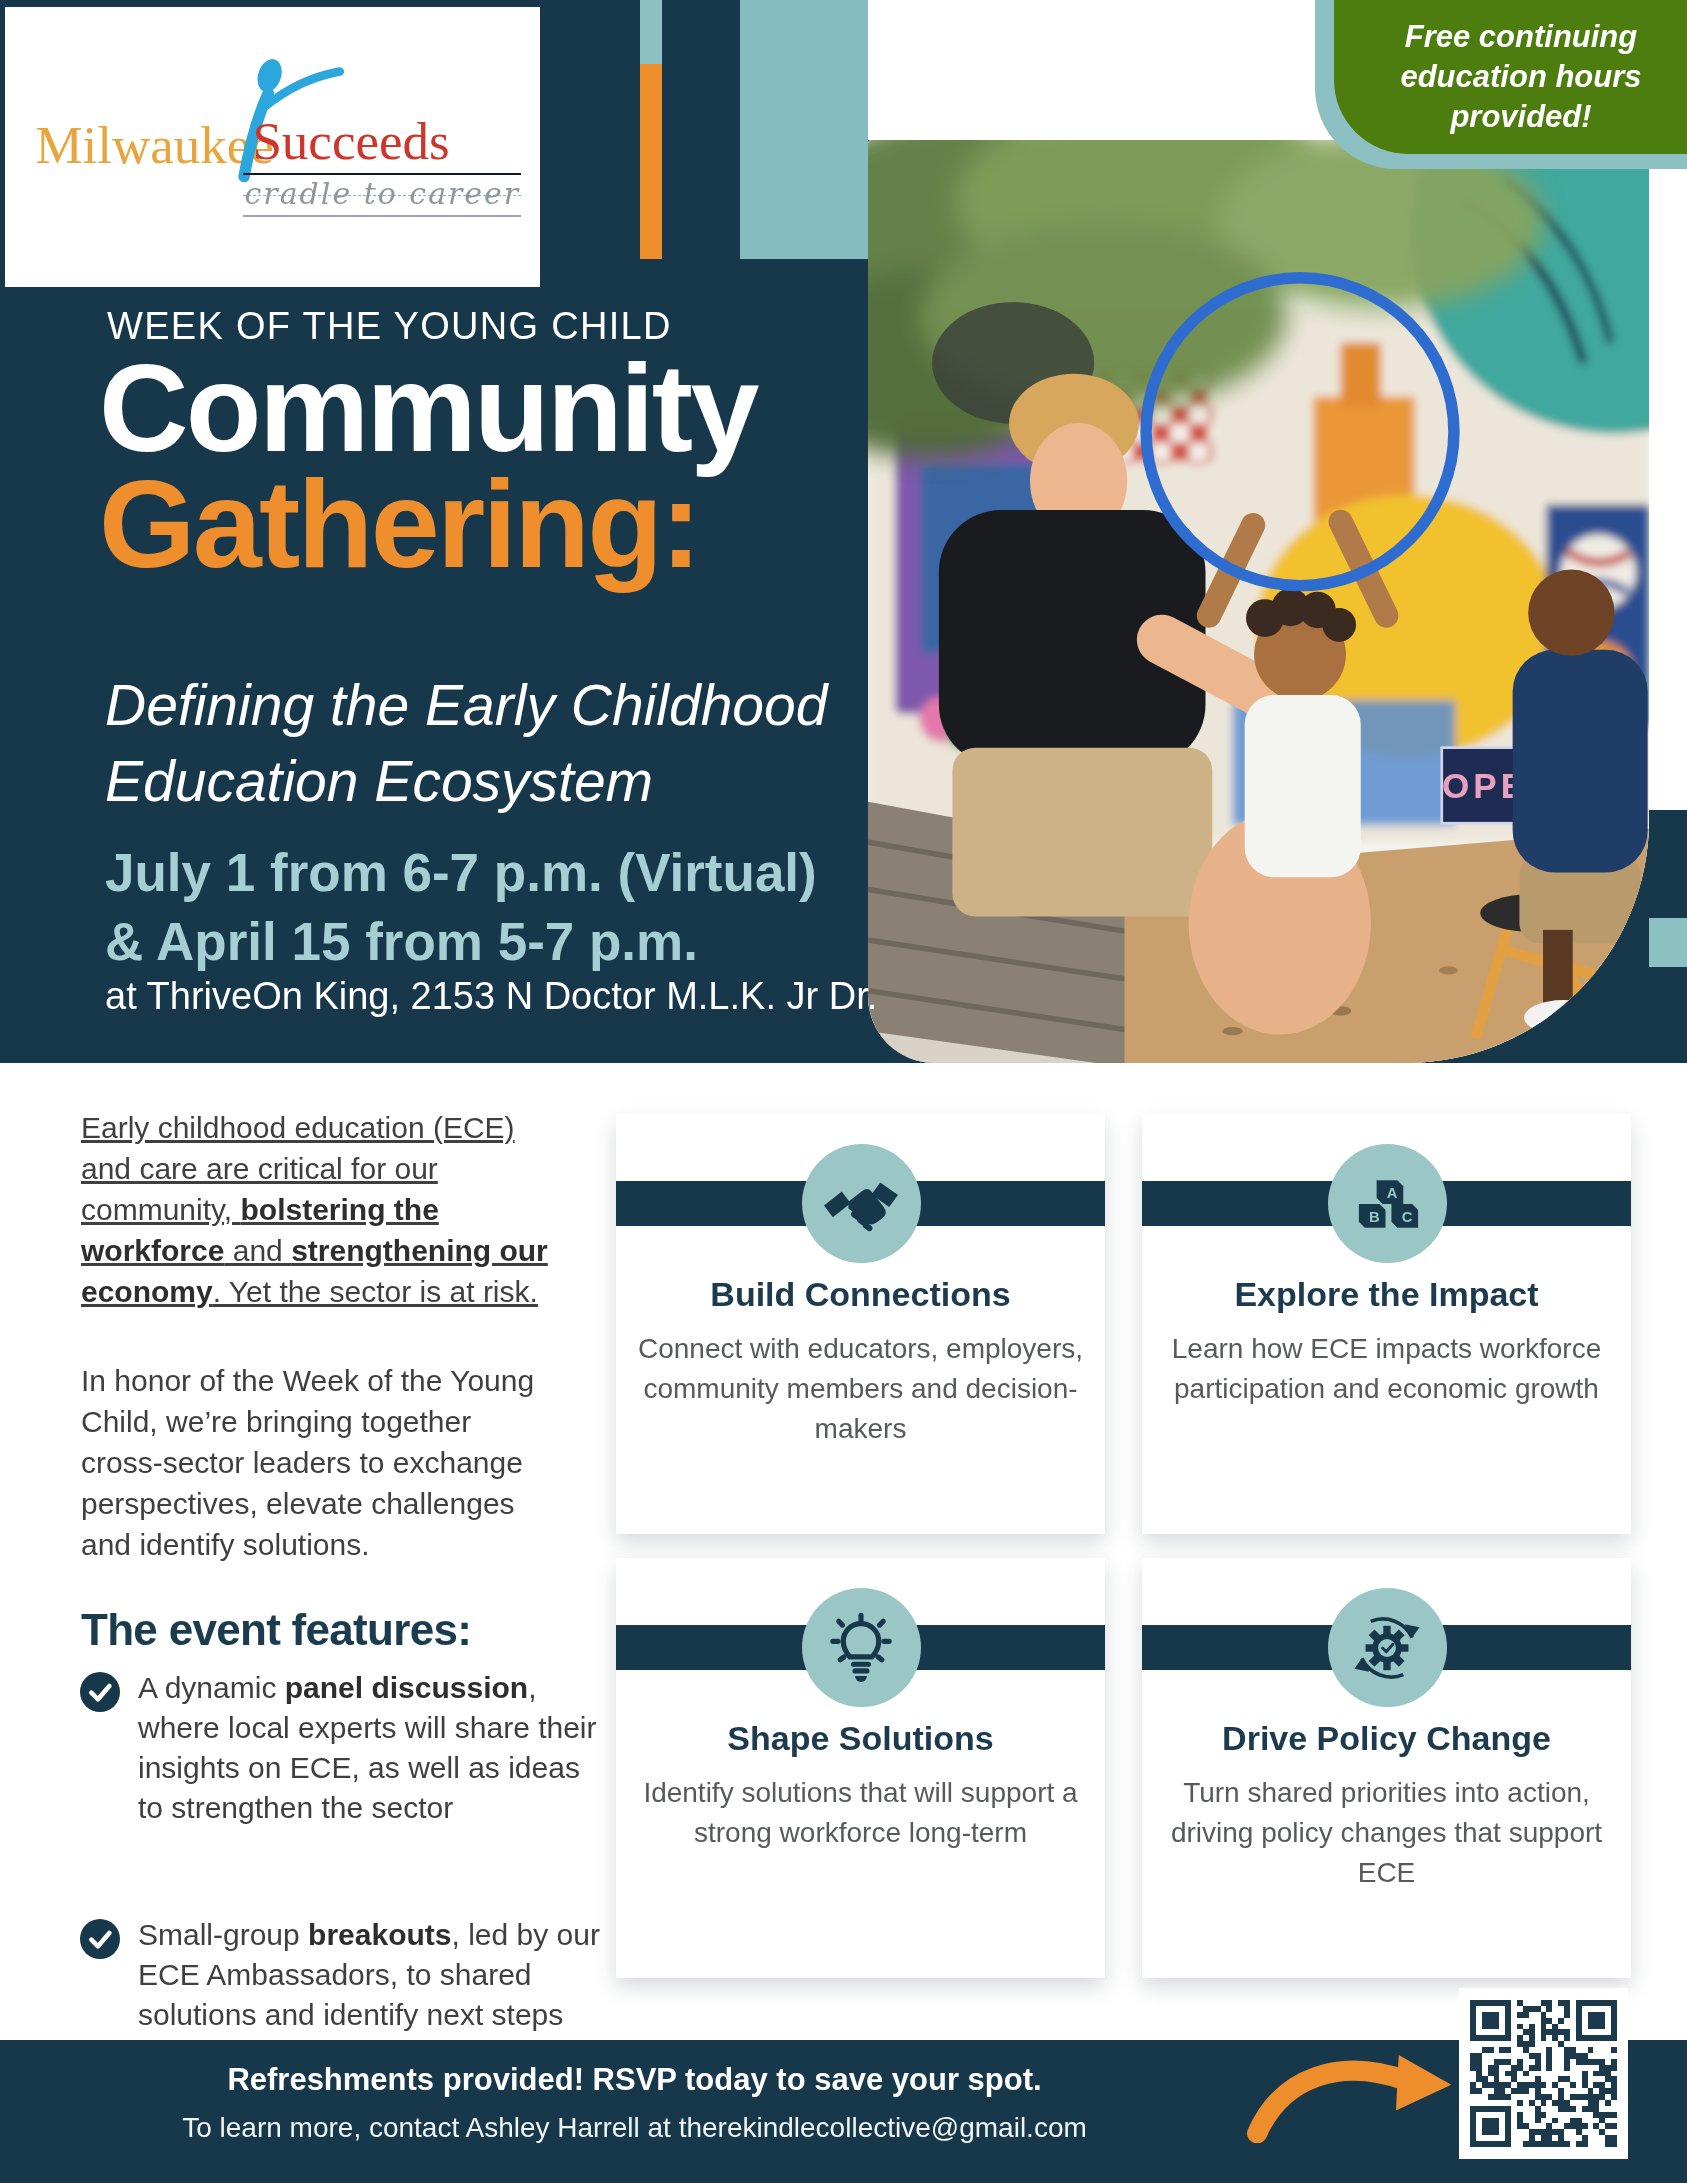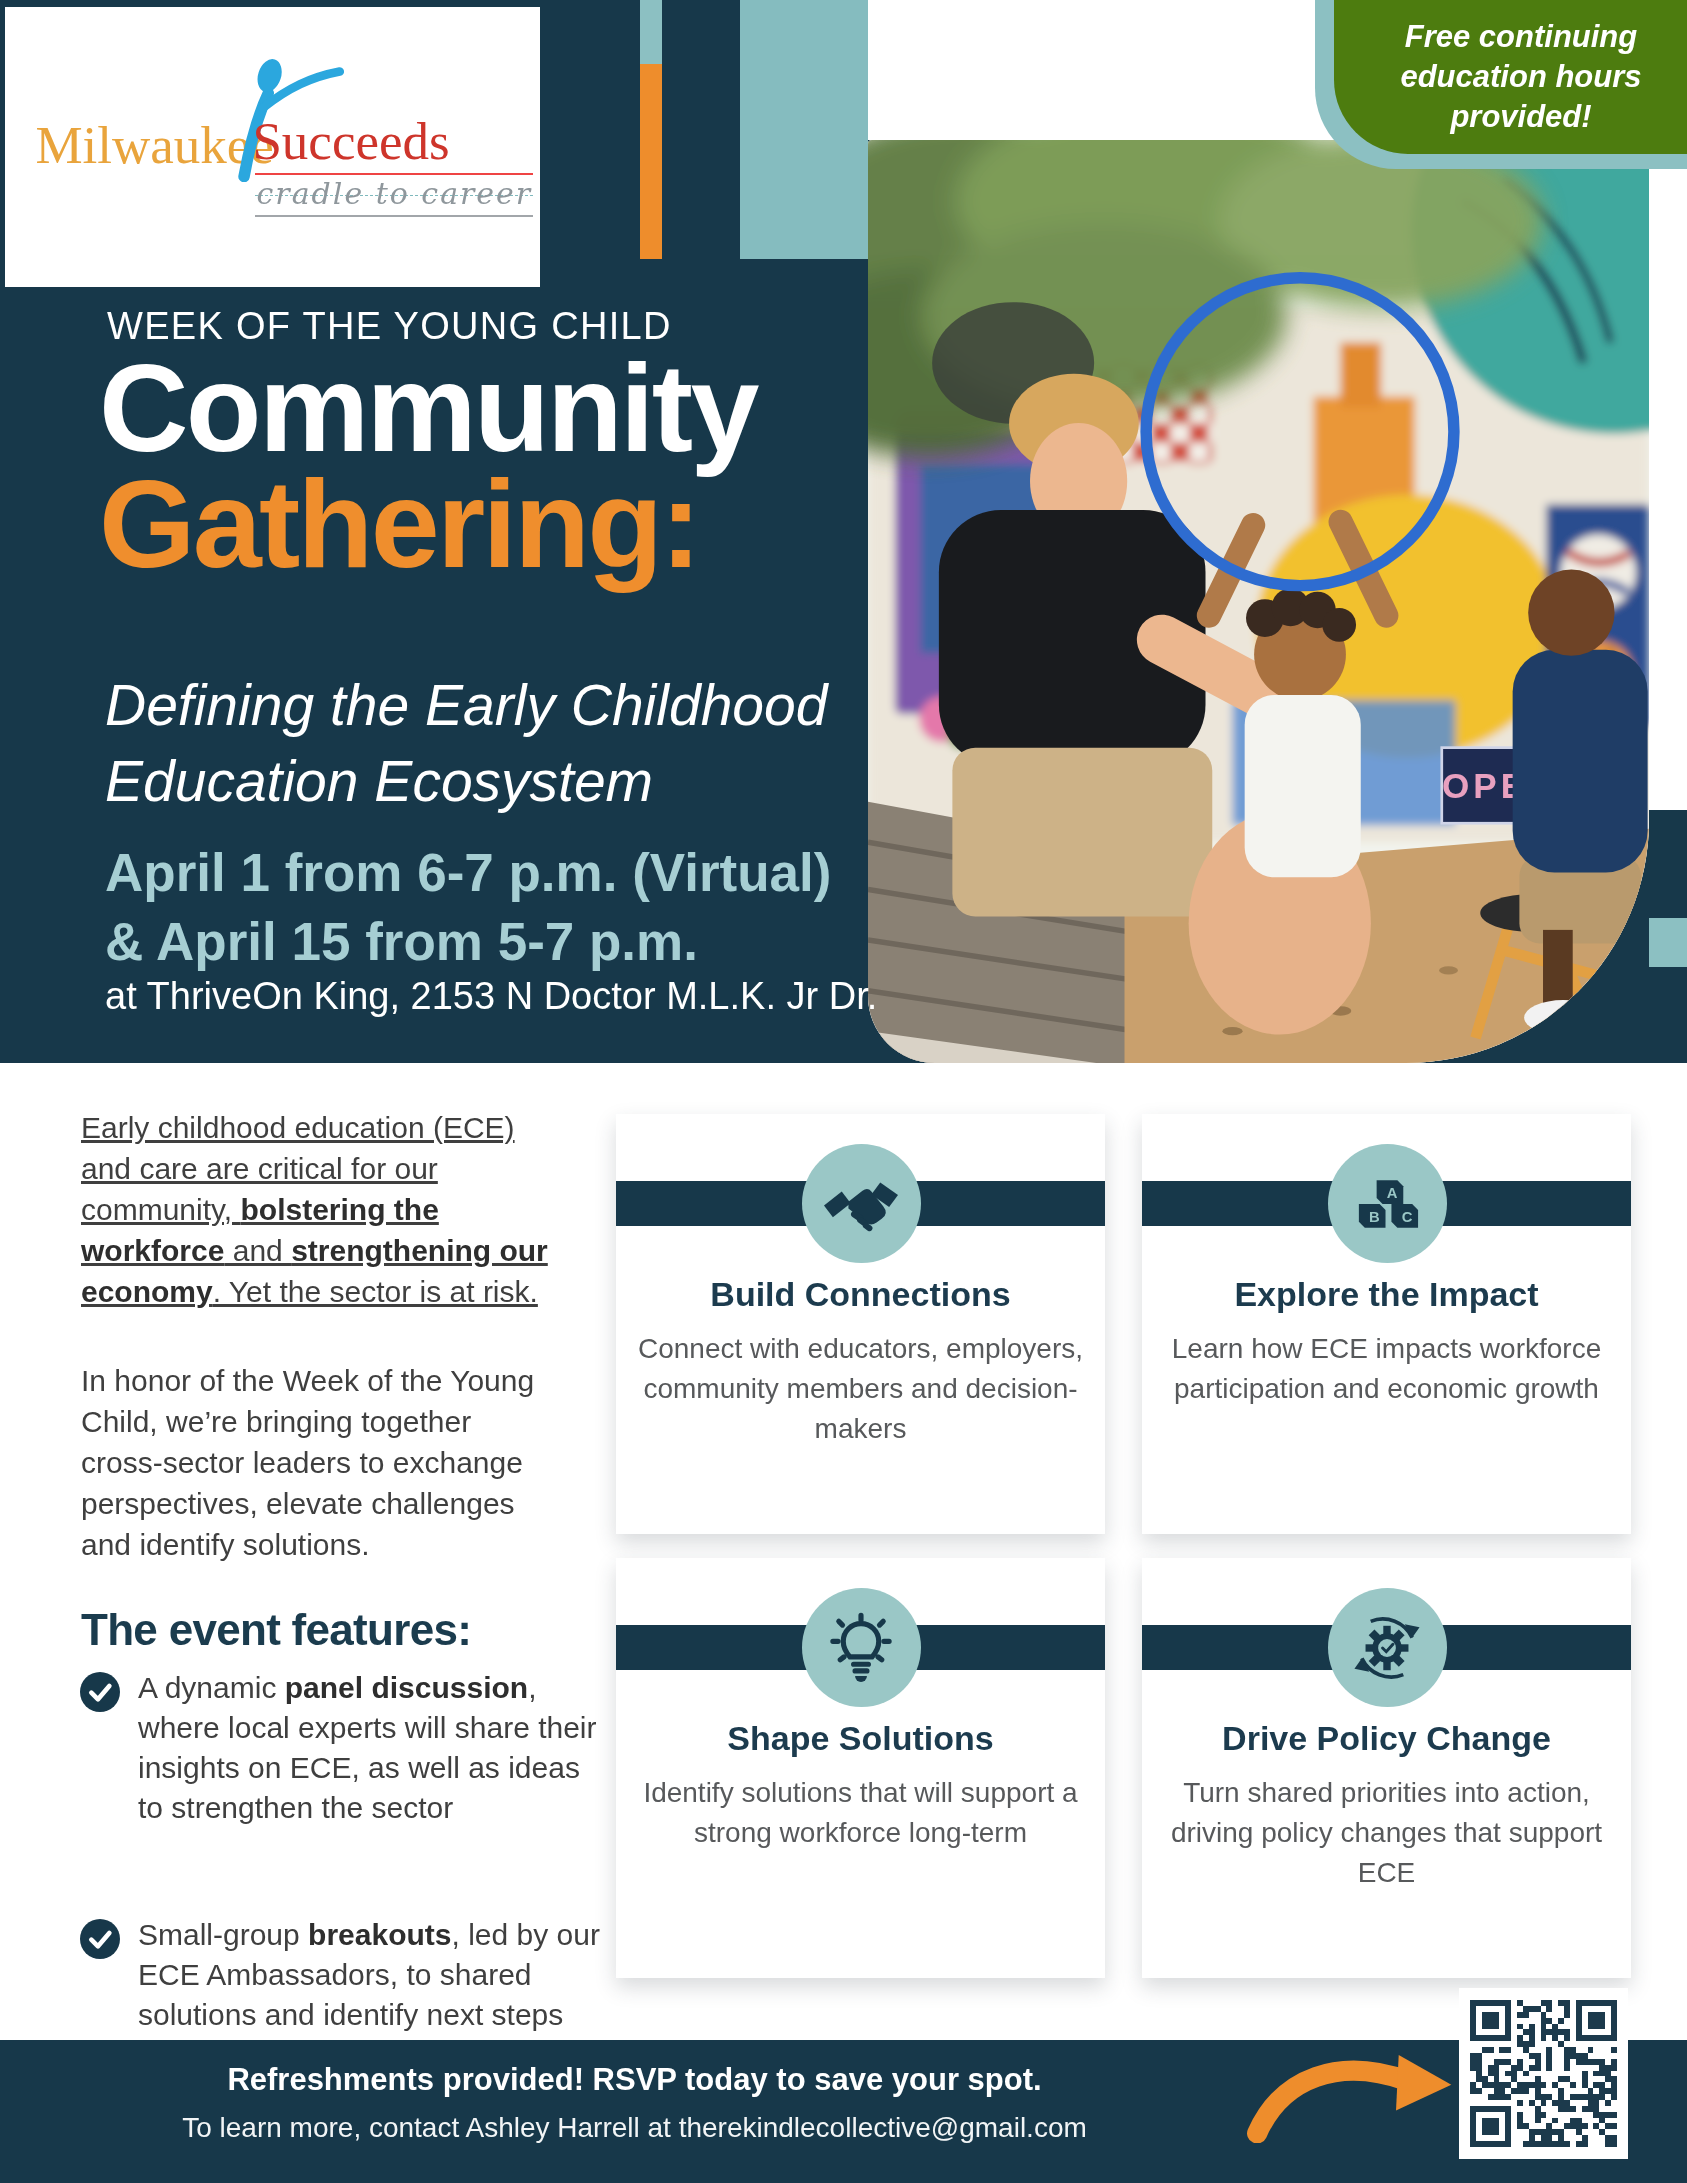--- a/index.html
+++ b/index.html
@@ -10,22 +10,22 @@
   
   .header-bg{left:0;top:0;width:1687px;height:1063px;background:#17384a;}
   .right-white-top{left:868px;top:0;width:819px;height:140px;background:#ffffff;}
   .right-white-col{left:1649px;top:0;width:38px;height:810px;background:#ffffff;}
   .right-teal-accent{left:1649px;top:918px;width:38px;height:49px;background:#8cc0c2;}
 
   .logo-card{left:5.4px;top:6.7px;width:535px;height:280px;background:#ffffff;}
   .logo-milwaukee{left:30px;top:108px;font-family:"Liberation Serif",serif;font-size:53px;color:#e9a43c;}
   .logo-succeeds{left:247px;top:104px;font-family:"Liberation Serif",serif;font-size:53px;color:#ce352b;}
   .logo-figure{left:197px;top:47px;width:142px;height:128px;}
-  .logo-tagline{left:238px;top:166px;width:278px;border-top:2px solid #ef4444;border-bottom:2px solid #a2a6aa;
-                padding:1.3px 0 4px 0;text-align:center;position:absolute;margin-left:12px;}
+  .logo-tagline{left:238px;top:166px;width:278px;border-top:2px solid #0f172a;border-bottom:2px solid #a2a6aa;
+                padding:1.3px 0 4px 0;text-align:center;position:absolute;}
   .logo-tagline .dash{position:absolute;left:0;right:0;top:20px;border-top:1.3px dashed #7fb9bd;}
   .logo-tagline span{position:relative;font-family:"DejaVu Serif",serif;font-style:italic;
                      font-size:30px;color:#8f979c;letter-spacing:2px;}
 
   .teal-bar{left:640px;top:0;width:22px;height:64px;background:#8cc0c2;}
   .orange-bar{left:640px;top:64px;width:22px;height:195px;background:#ee8d2c;}
   .teal-rect{left:740px;top:0;width:128px;height:259px;background:#85bcbf;}
 
   .badge-teal{left:1315px;top:0;width:373px;height:169px;background:#8cc0c2;border-radius:0 0 0 81px;}
   .badge{left:1334px;top:0;width:354px;height:154px;background:#4d7c0f;border-radius:0 0 0 74px;
@@ -226,21 +226,21 @@
   <div class="abs kicker">WEEK OF THE YOUNG CHILD</div>
   <div class="abs title">
     <div class="t1">Community</div>
     <div class="t2">Gathering:</div>
   </div>
   <div class="abs subtitle">
     <div>Defining the Early Childhood</div>
     <div>Education Ecosystem</div>
   </div>
   <div class="abs dates">
-    <div>April 1 from 6-7 p.m. (Virtual)</div>
+    <div>July 1 from 6-7 p.m. (Virtual)</div>
     <div>&amp; April 15 from 5-7 p.m.</div>
   </div>
   <div class="abs location">at ThriveOn King, 2153 N Doctor M.L.K. Jr Dr.</div>
 
   <p class="abs intro-p p1"><span>Early childhood education (ECE) and care are critical for our community, </span><b>bolstering the workforce</b><span> and </span><b>strengthening our economy</b><span>. Yet the sector is at risk.</span></p>
   <p class="abs intro-p p2">In honor of the Week of the Young Child, we’re bringing together cross-sector leaders to exchange perspectives, elevate challenges and identify solutions.</p>
 
   <div class="abs features-heading">The event features:</div>
 
   <svg class="abs bullet-icon bi1" viewBox="0 0 60 60">

